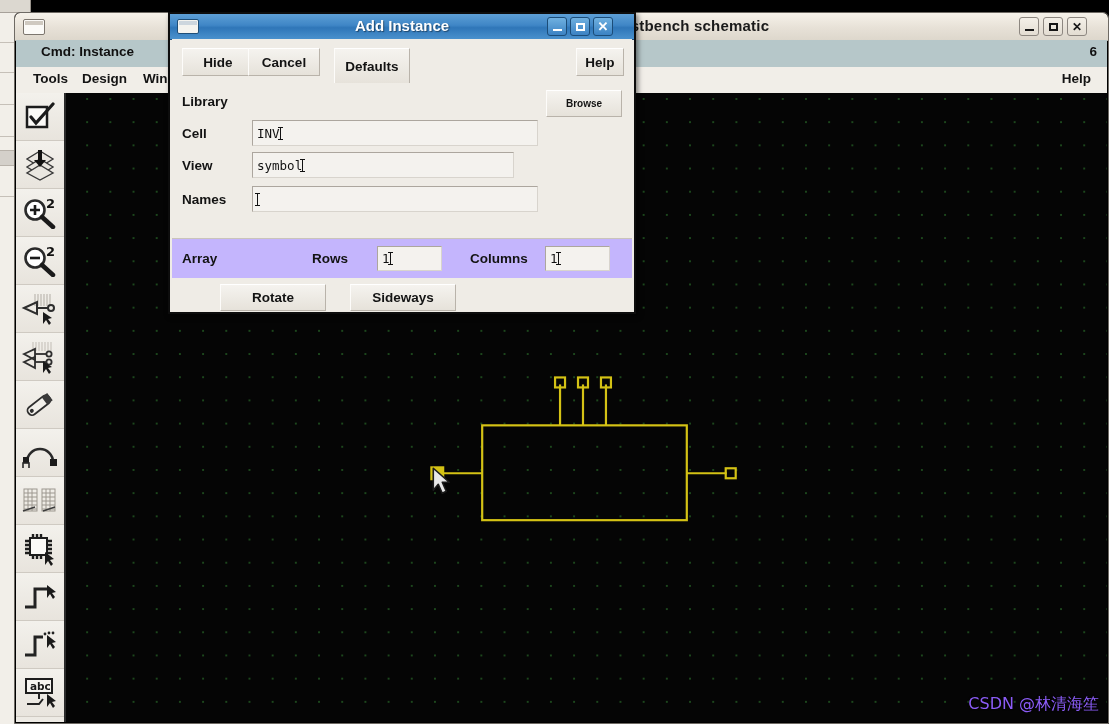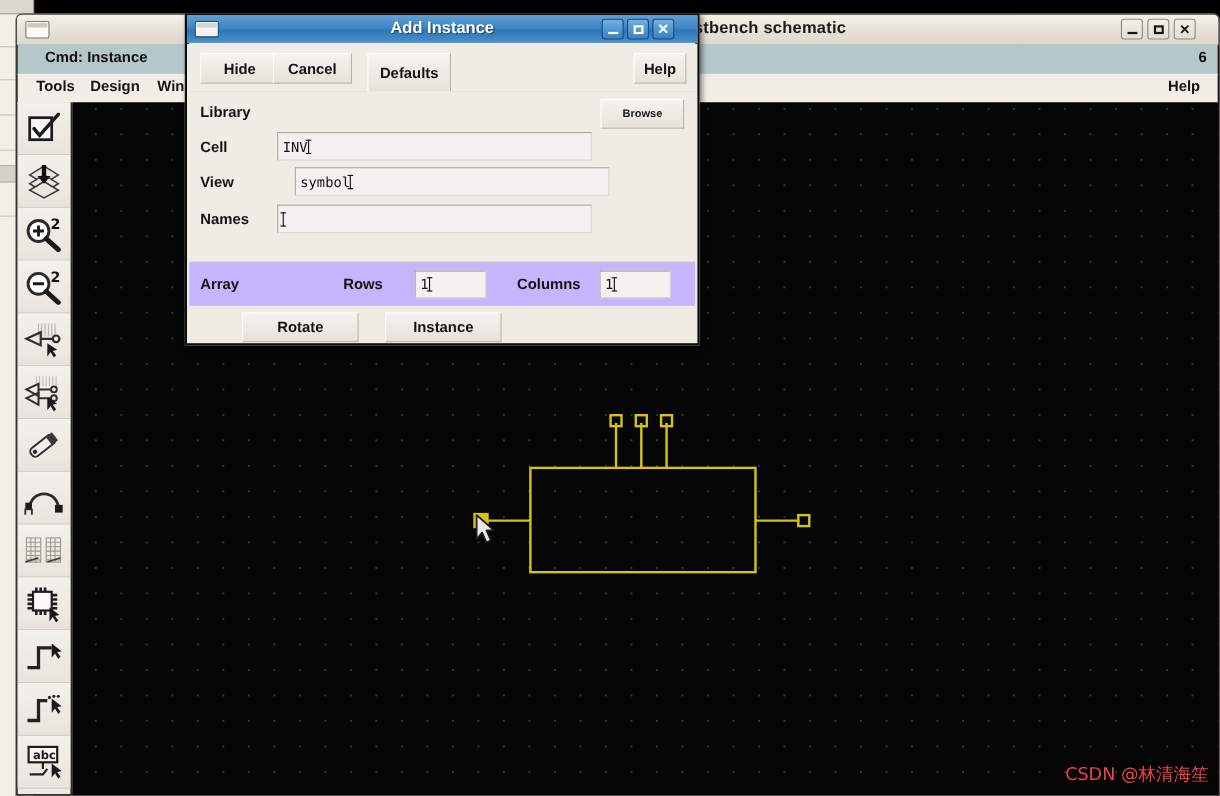--- a/index.html
+++ b/index.html
@@ -126,21 +126,21 @@
       radial-gradient(circle at 1px 1px, #1d4a1d 0.9px, transparent 1.2px);
     background-size:23.2px 23.2px;
     background-position:-3px 5px;
     opacity:.95;
   }
   #schematic{position:absolute;left:0;top:0;right:0;bottom:0;}
 
   
   #watermark{
     position:absolute;right:8px;bottom:7px;
-    font-size:16px;color:#ef4444;
+    font-size:16px;color:#8b5cf6;
     font-family:"DejaVu Sans", sans-serif;
     text-shadow:0 0 2px #000;
     z-index:5;
   }
 
   
   #dialog{
     position:absolute;left:168px;top:12px;width:468px;height:302px;
     background:#efece6;
     border:2px solid #0d0d0d;
@@ -497,21 +497,21 @@
     <div class="fld-label" style="left:10px;top:11px">Library</div>
     <div id="browse-btn">Browse</div>
 
     <div class="fld-label" style="left:10px;top:43px">Cell</div>
     <div class="fld-input" style="left:80px;top:37px;width:286px;height:26px">
       <span>INV</span>
         <span class="caret"></span>
     </div>
 
     <div class="fld-label" style="left:10px;top:75px">View</div>
-    <div class="fld-input" style="left:96px;top:69px;width:286px;height:26px">
+    <div class="fld-input" style="left:80px;top:69px;width:262px;height:26px">
       <span>symbol</span>
         <span class="caret"></span>
     </div>
 
     <div class="fld-label" style="left:10px;top:109px">Names</div>
     <div class="fld-input" style="left:80px;top:103px;width:286px;height:26px">
       <span></span>
         <span class="caret"></span>
     </div>
   </div>
@@ -525,15 +525,15 @@
     </div>
     <div class="fld-label" style="left:298px;top:12px">Columns</div>
     <div class="fld-input" style="left:373px;top:7px;width:65px;height:25px">
       <span>1</span>
         <span class="caret"></span>
     </div>
   </div>
 
   <div id="dlg-action">
     <div class="flatbtn" id="btn-rotate">Rotate</div>
-    <div class="flatbtn" id="btn-sideways">Instance</div>
+    <div class="flatbtn" id="btn-sideways">Sideways</div>
   </div>
 </div>
 
 </body></html>

